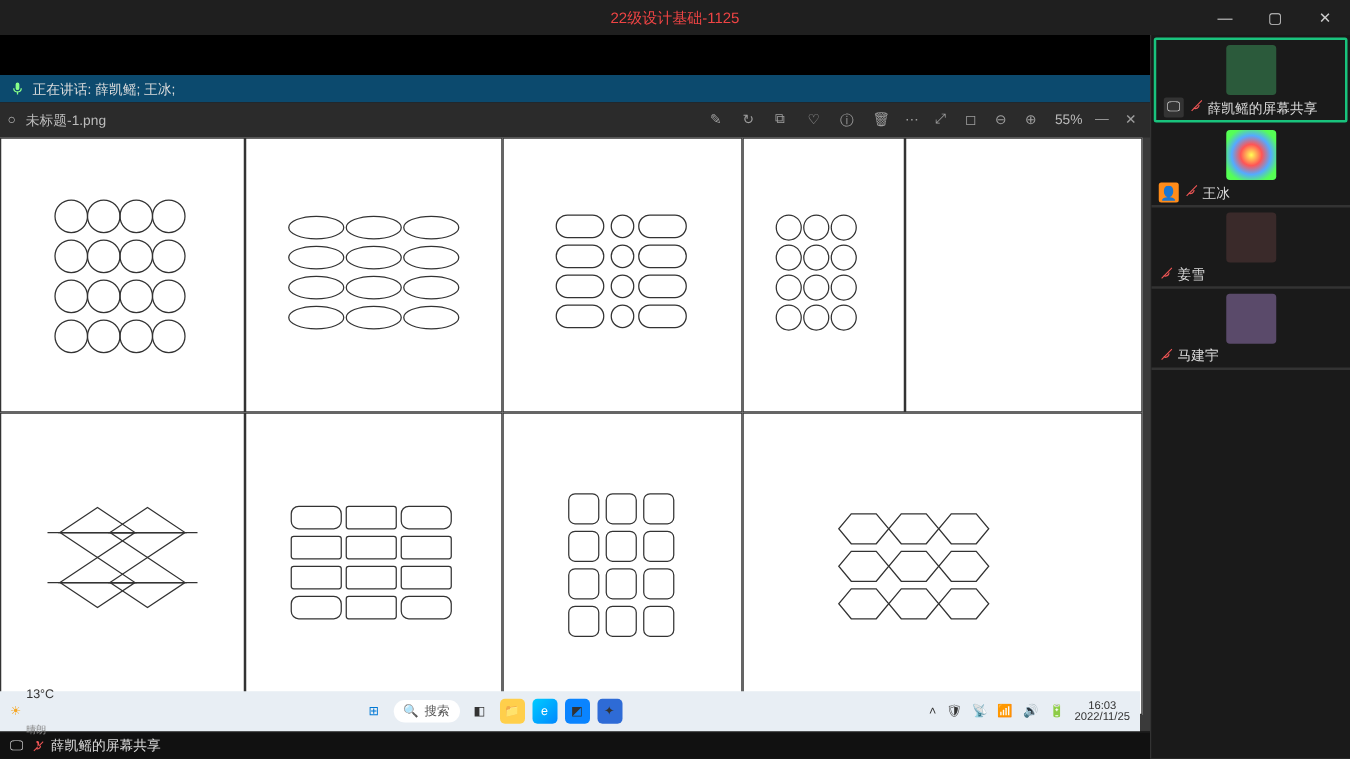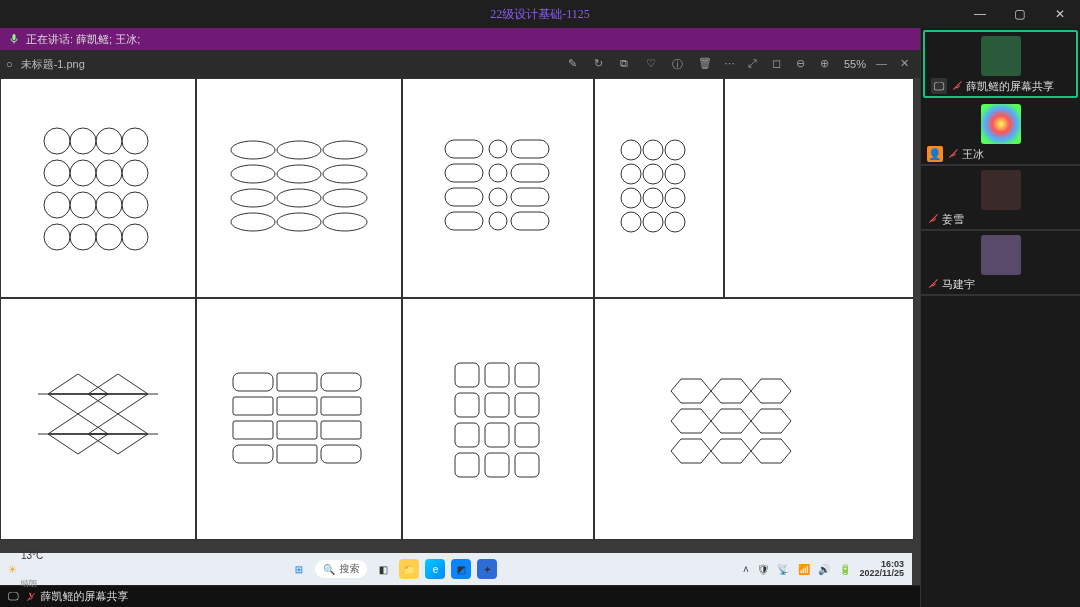--- a/index.html
+++ b/index.html
@@ -1,24 +1,24 @@
 <!DOCTYPE html>
 <html><head>
 <meta charset="utf-8">
 <style>
   * { box-sizing: border-box; margin: 0; padding: 0; }
   body { font-family: "Microsoft YaHei", sans-serif; background: #000; width: 1080px; height: 607px; overflow: hidden; color: #fff; font-size: 12px; }
   .app { display: flex; flex-direction: column; height: 607px; }
   .titlebar { height: 28px; background: #1f1f1f; display: flex; align-items: center; justify-content: center; position: relative; }
-  .titlebar .title { font-size: 12px; color: #8b5cf6; font-family: Liberation Serif, serif; }
+  .titlebar .title { font-size: 12px; color: #ef4444; }
   .win-controls { position: absolute; right: 0; top: 0; display: flex; }
   .win-btn { width: 40px; height: 28px; display: flex; align-items: center; justify-content: center; color: #ccc; }
   .zone { display: flex; flex: 1 1 auto; min-height: 0; }
   .main { flex: 1 1 auto; display: flex; flex-direction: column; min-width: 0; background: #000; }
-  .speaking-bar { height: 22px; background: #701a75; display: flex; align-items: center; gap: 6px; padding: 0 8px; font-size: 11px; color: #ddd; }
+  .speaking-bar { height: 22px; background: #0c4a6e; display: flex; align-items: center; gap: 6px; padding: 0 8px; font-size: 11px; color: #ddd; margin-top: 32px; }
   .speaking-bar .mic { width: 12px; height: 12px; }
   .viewer { flex: 1 1 auto; display: flex; flex-direction: column; min-height: 0; background: #2b2b2b; }
   .viewer-top { height: 28px; background: #2b2b2b; display: flex; align-items: center; padding: 0 6px; gap: 10px; color: #bbb; font-size: 11px; }
   .vt-left { display: flex; align-items: center; gap: 8px; flex: 1 1 auto; }
   .vt-center { display: flex; gap: 12px; align-items: center; }
   .vt-right { display: flex; gap: 10px; align-items: center; margin-left: auto; }
   .vt-ico { width: 14px; height: 14px; opacity: .8; }
   .canvaswrap { flex: 1 1 auto; background: #3a3a3a; padding: 0; display: flex; align-items: flex-start; justify-content: flex-start; overflow: hidden; }
   .page { width: 914px; height: 462px; background: #fff; display: grid; grid-template-columns: 196px 206px 192px 130px 190px; grid-template-rows: 220px 242px; }
   .cell { border: 1px solid #333; position: relative; display: flex; align-items: center; justify-content: center; }
@@ -32,21 +32,21 @@
   .row .tag { width: 16px; height: 16px; background: #333; display: flex; align-items: center; justify-content: center; border-radius: 2px; }
   .row .tag.orange { background: #ff8c1a; }
   .mic-ico { width: 10px; height: 10px; }
   
   .taskbar { position: absolute; left: 0; right: 168px; bottom: 22px; height: 32px; background: #e8eef4; display: flex; align-items: center; color: #333; font-size: 10px; }
   .tb-left { display: flex; align-items: center; gap: 4px; padding: 0 8px; }
   .tb-center { flex: 1 1 auto; display: flex; align-items: center; justify-content: center; gap: 6px; }
   .tb-ico { width: 20px; height: 20px; border-radius: 4px; display: flex; align-items: center; justify-content: center; }
   .tb-right { display: flex; align-items: center; gap: 8px; padding: 0 8px; }
   .search-pill { display: flex; align-items: center; gap: 4px; background: #fff; border-radius: 10px; padding: 2px 8px; font-size: 10px; color: #555; }
-  .clock { text-align: right; line-height: 1; font-size: 9px; font-weight: bold; }
+  .clock { text-align: center; line-height: 1; font-size: 9px; }
 </style>
 </head>
 <body>
 
 <div class="app">
   <div class="titlebar">
     <span class="title">22级设计基础-1125</span>
     <div class="win-controls">
       <div class="win-btn">
           <span>—</span>

